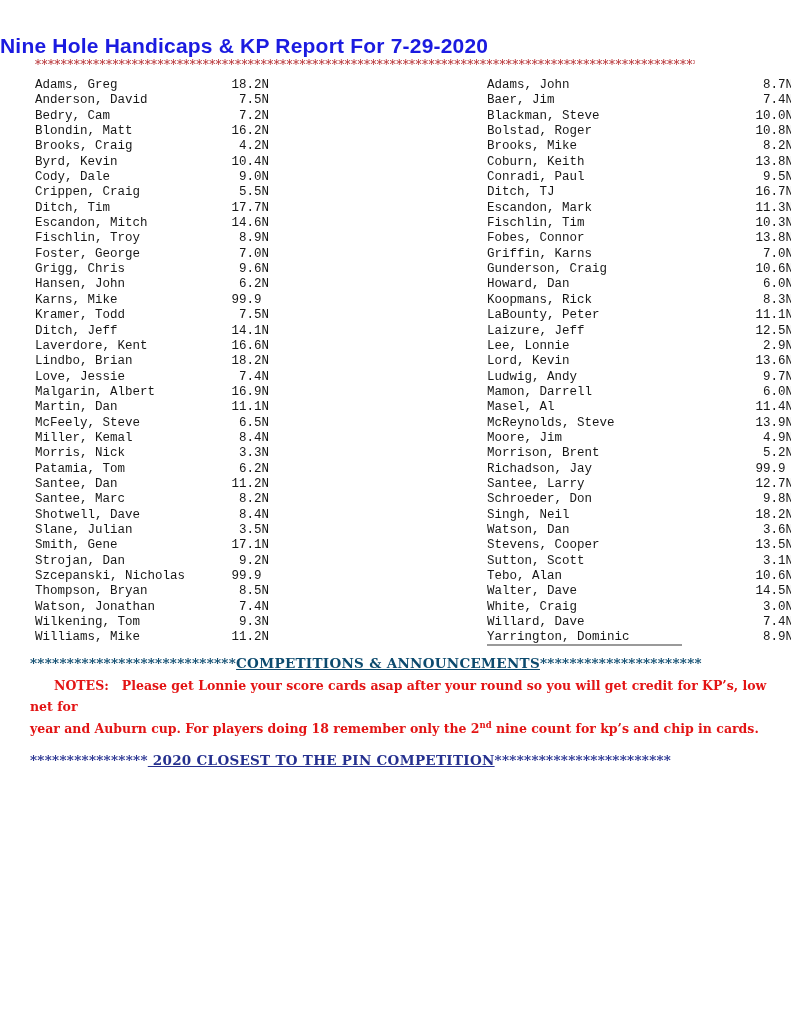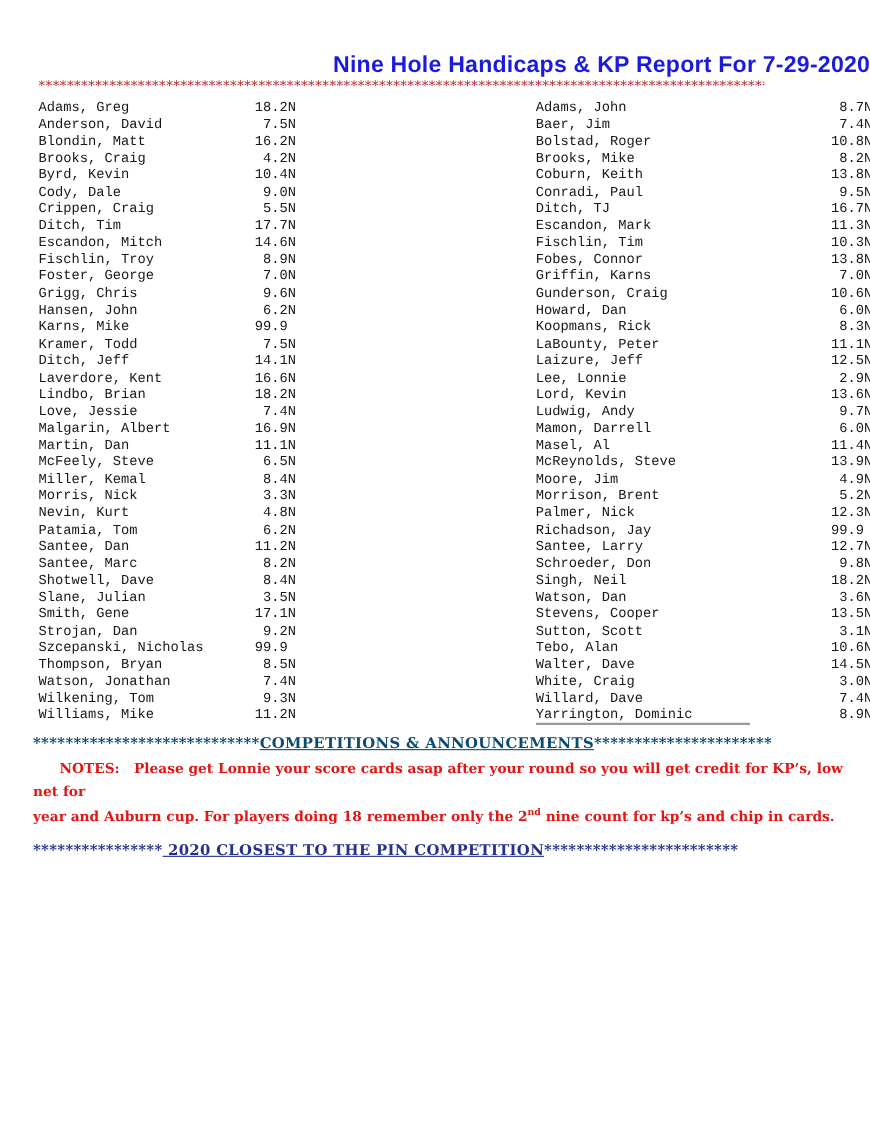--- a/index.html
+++ b/index.html
@@ -5,22 +5,22 @@
   html, body { margin: 0; padding: 0; background: #ffffff; }
   .page {
     position: relative;
     width: 791px;
     height: 1024px;
     background: #ffffff;
     overflow: hidden;
     font-family: "Liberation Sans", sans-serif;
   }
   .title {
-    padding-top: 47px;
-    text-align: right;
+    padding-top: 34px;
+    text-align: left;
     font: 700 21px/24px "Liberation Sans", sans-serif;
     color: #1b1be0;
     letter-spacing: 0.2px;
   }
   .stars-top {
     margin: 1px 0 0 35px;
     width: 660px;
     font: 12px/12px "DejaVu Serif", serif;
     color: #b3262a;
     letter-spacing: 0.45px;
@@ -89,20 +89,27 @@
         <span class="c val2"> 8.7N</span>
       </div>
       <div class="hrow">
         <span class="c name1">Anderson, David</span>
         <span class="c val1"> 7.5N</span>
         <span class="c gapc"></span>
         <span class="c name2">Baer, Jim</span>
         <span class="c val2"> 7.4N</span>
       </div>
       <div class="hrow">
+        <span class="c name1">Bedry, Cam</span>
+        <span class="c val1"> 7.2N</span>
+        <span class="c gapc"></span>
+        <span class="c name2">Blackman, Steve</span>
+        <span class="c val2">10.0N</span>
+      </div>
+      <div class="hrow">
         <span class="c name1">Blondin, Matt</span>
         <span class="c val1">16.2N</span>
         <span class="c gapc"></span>
         <span class="c name2">Bolstad, Roger</span>
         <span class="c val2">10.8N</span>
       </div>
       <div class="hrow">
         <span class="c name1">Brooks, Craig</span>
         <span class="c val1"> 4.2N</span>
         <span class="c gapc"></span>
@@ -241,27 +248,20 @@
         <span class="c gapc"></span>
         <span class="c name2">Moore, Jim</span>
         <span class="c val2"> 4.9N</span>
       </div>
       <div class="hrow">
         <span class="c name1">Morris, Nick</span>
         <span class="c val1"> 3.3N</span>
         <span class="c gapc"></span>
         <span class="c name2">Morrison, Brent</span>
         <span class="c val2"> 5.2N</span>
-      </div>
-      <div class="hrow">
-        <span class="c name1">Nevin, Kurt</span>
-        <span class="c val1"> 4.8N</span>
-        <span class="c gapc"></span>
-        <span class="c name2">Palmer, Nick</span>
-        <span class="c val2">12.3N</span>
       </div>
       <div class="hrow">
         <span class="c name1">Patamia, Tom</span>
         <span class="c val1"> 6.2N</span>
         <span class="c gapc"></span>
         <span class="c name2">Richadson, Jay</span>
         <span class="c val2">99.9 </span>
       </div>
       <div class="hrow">
         <span class="c name1">Santee, Dan</span>

